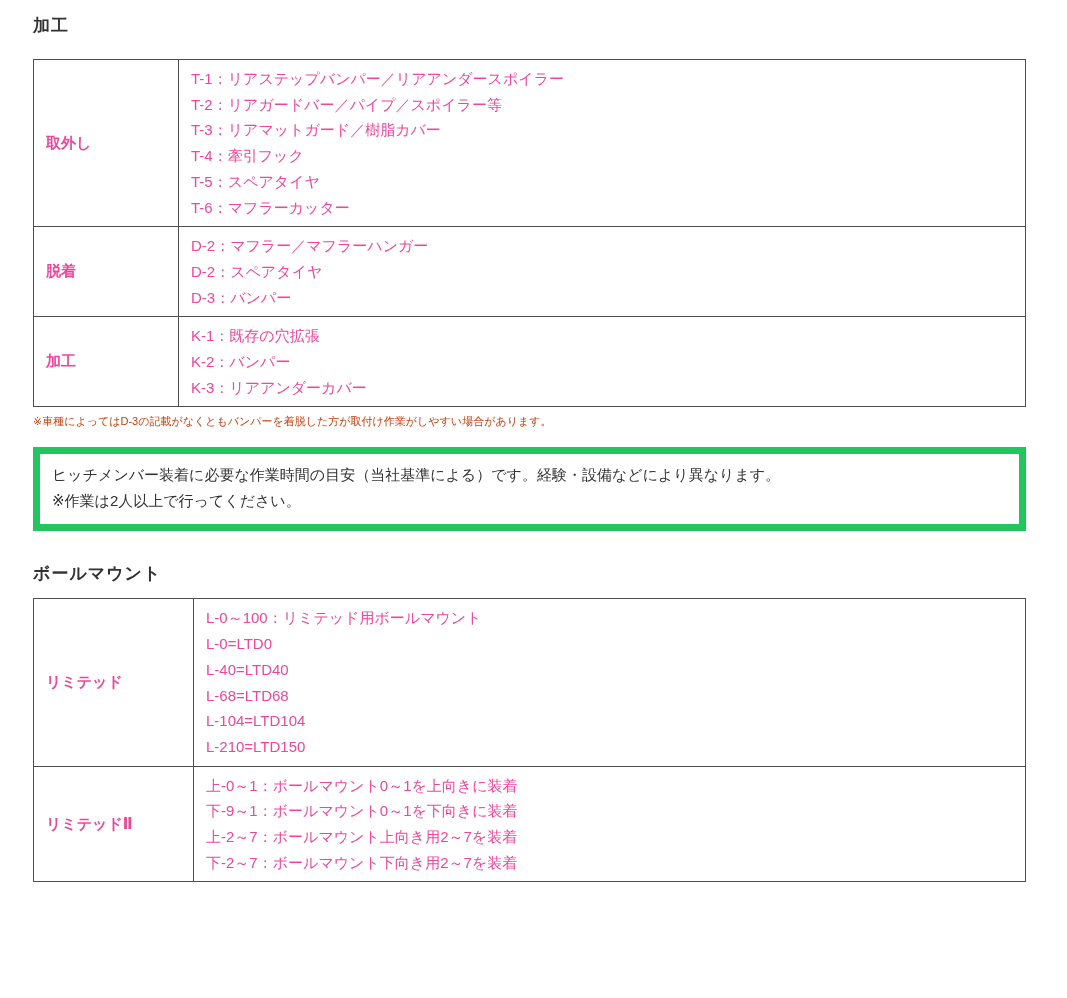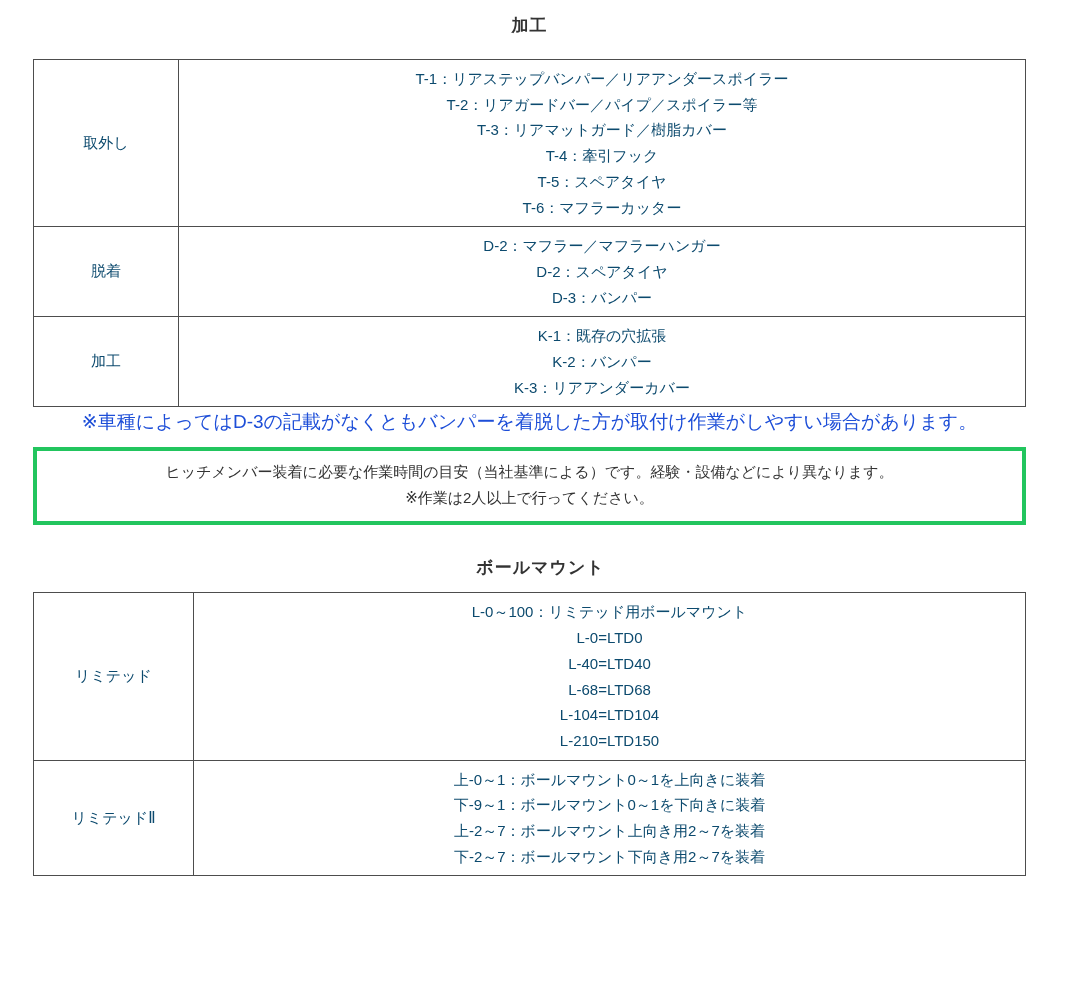--- a/index.html
+++ b/index.html
@@ -2,57 +2,57 @@
 <html><head>
 <meta charset="utf-8">
 <style>
   * { margin:0; padding:0; box-sizing:border-box; }
   html,body { background:#ffffff; }
   body {
     width:1067px; height:998px; overflow:hidden;
     font-family:"Liberation Sans","DejaVu Sans",sans-serif;
     color:#333333;
   }
-  .page { padding:14px 41px 0 33px;text-align:center; }
+  .page { padding:14px 41px 0 33px; }
 
   h2.section-heading {
     font-size:17px; font-weight:bold; color:#333333;
     letter-spacing:1px; line-height:20px;
   }
   .heading-processing { margin-top:2px; }
   .heading-installation { margin-top:22px; }
-  .heading-ballmount { margin-top:33px;margin-left:22px; }
+  .heading-ballmount { margin-top:33px; }
 
   .cursor {
     display:inline-block; width:2px; height:19px;
     background:#111111; vertical-align:text-bottom; margin-left:1px;
   }
 
   table.tbl {
     border-collapse:collapse; width:993px; table-layout:fixed;
   }
   .tbl-processing { margin-top:23px; }
   .tbl-ballmount { margin-top:14px; }
   table.tbl td {
     border:1px solid #4d4d4d; vertical-align:middle;
-    font-size:15px; color:#0c4a6e;
+    font-size:15px; color:#ec4899;
   }
-  td.label-cell { padding:6px 12px; }
+  td.label-cell { padding:6px 12px;font-weight:bold; }
   td.items-cell { padding:6px 12px; }
   .tbl-processing td.label-cell { width:145px; }
   .tbl-ballmount td.label-cell { width:160px; }
   .item-line { line-height:25.7px; white-space:nowrap; }
 
   p.note {
-    margin-top:7px; font-size:19px; color:#1d4ed8; line-height:15px;
+    margin-top:7px; font-size:11px; color:#c2410c; line-height:15px;
   }
 
   .info-box {
     margin-top:18px; width:993px;
-    border:4px solid #22c55e;
+    border:7px solid #22c55e;
     padding:8px 12px 10px 12px;
     font-size:15px; line-height:26px;
   }
   .info-line { white-space:nowrap; }
 </style>
 </head>
 <body>
 
 <div class="page">
 

